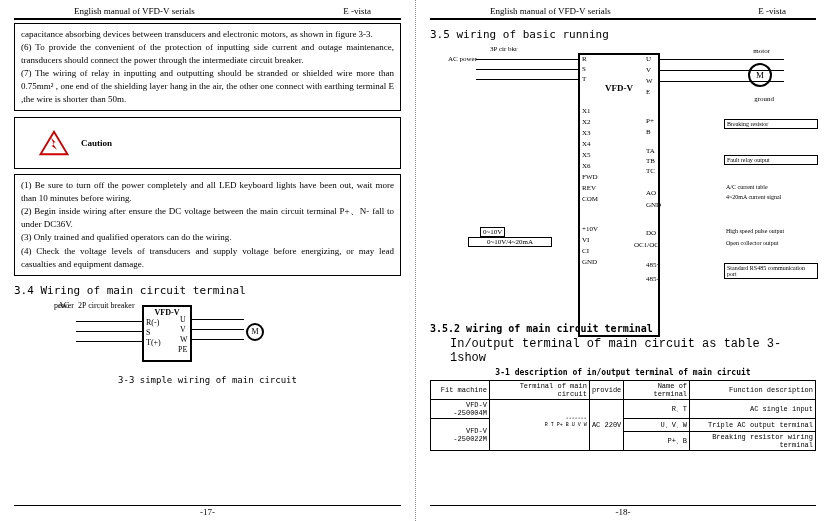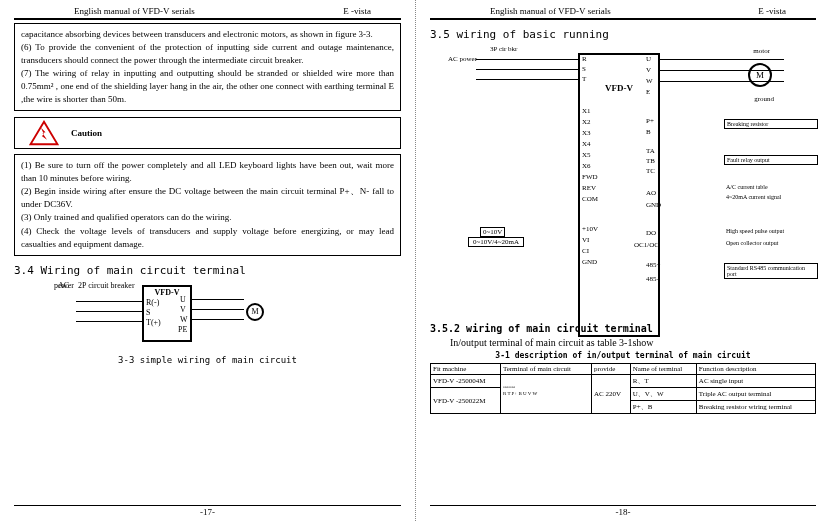--- a/index.html
+++ b/index.html
@@ -1,38 +1,38 @@
 <!DOCTYPE html>
 <html><head>
 <meta charset="utf-8">
 <style>
 body{margin:0;padding:0;font-family:"Times New Roman",serif;font-size:9px;background:#fff;color:#000;width:830px;height:521px;display:flex}
 .page{width:415px;height:521px;box-sizing:border-box;padding:4px 14px;position:relative}
 .hdr{display:flex;justify-content:space-between;border-bottom:2px solid #000;padding:2px 30px 2px 60px;font-size:9px;margin-bottom:3px}
 .box{border:1px solid #000;padding:4px 6px;margin-bottom:6px;font-size:9px;line-height:1.45;text-align:justify}
-.caution{display:flex;align-items:center;border:1px solid #000;padding:2px;margin:5px 0}
+.caution{display:flex;align-items:center;border:1px solid #000;padding:12px;margin:5px 0}
 .tri{width:30px;height:26px;margin:0 12px;position:relative}
 .tri svg{width:100%;height:100%}
 .sec{font-family:monospace;font-size:11px;font-weight:normal;margin:8px 0 4px}
 .subsec{font-family:monospace;font-size:10px;font-weight:bold;margin:6px 0 3px}
 .foot{position:absolute;bottom:4px;left:0;right:0;text-align:center;border-top:1px solid #000;margin:0 14px;font-size:9px;padding-top:1px}
 .wiring1{height:70px;position:relative;margin:4px 0}
 .vfdbox{position:absolute;border:2px solid #000;width:46px;height:52px;left:128px;top:4px;text-align:center;font-weight:bold;font-size:8px;padding-top:1px}
 .lbl{position:absolute;font-size:8px}
 .cap{font-family:monospace;font-size:9px;text-align:center;margin-top:2px}
 .bigdiag{height:272px;position:relative;margin:4px 16px;border:none}
 .vfdbig{position:absolute;border:2px solid #000;width:78px;height:252px;left:132px;top:8px;font-weight:bold;font-size:9px;text-align:center;padding-top:28px}
 .pin{position:absolute;font-size:7px}
 .motor{position:absolute;width:20px;height:20px;border:2px solid #000;border-radius:50%;text-align:center;line-height:20px;font-size:9px;right:28px;top:18px}
 .smbox{position:absolute;border:1px solid #000;font-size:6px;padding:1px 2px;width:88px;left:278px;text-align:left}
 .tbl{border-collapse:collapse;width:100%;font-size:7px;margin-top:2px}
-.tbl td,.tbl th{border:1px solid #000;padding:1px 2px;font-family:Liberation Serif, serif;font-size:7px;text-align:left}
+.tbl td,.tbl th{border:1px solid #000;padding:1px 2px;font-family:Liberation Mono, monospace;font-size:7px;text-align:right}
 .tbl th{font-weight:normal}
 .termimg{width:70px;height:18px;display:inline-block;font-size:5px;line-height:6px;vertical-align:middle}
-.note{font-family:Liberation Serif, serif;font-size:10px;margin:2px 0 2px 20px}
+.note{font-family:Liberation Mono, monospace;font-size:12px;margin:2px 0 2px 20px}
 .subhdr{font-family:monospace;font-size:8px;font-weight:bold;text-align:center;margin:3px 0}
 .line{position:absolute;background:#000;height:1px}
 </style>
 </head>
 <body>
 
 <div class="page">
   <div class="hdr">
     <span>English manual of VFD-V serials</span>
     <span>E -vista</span>
@@ -110,21 +110,21 @@
     <span class="pin" style="left:136px;top:106px">X5</span>
     <span class="pin" style="left:136px;top:117px">X6</span>
     <span class="pin" style="left:136px;top:128px">FWD</span>
     <span class="pin" style="left:136px;top:139px">REV</span>
     <span class="pin" style="left:136px;top:150px">COM</span>
     <span class="pin" style="left:136px;top:180px">+10V</span>
     <span class="pin" style="left:136px;top:191px">VI</span>
     <span class="pin" style="left:136px;top:202px">CI</span>
     <span class="pin" style="left:136px;top:213px">GND</span>
     <span class="pin" style="left:34px;top:182px;border:1px solid #000;padding:0 2px">0~10V</span>
-    <span class="pin" style="left:22px;top:192px;border:1px solid #000;padding:0 4px">0~10V/4~20mA</span>
+    <span class="pin" style="left:22px;top:192px;border:1px solid #000;padding:0 18px">0~10V/4~20mA</span>
 
     <span class="pin" style="left:200px;top:10px">U</span>
     <span class="pin" style="left:200px;top:21px">V</span>
     <span class="pin" style="left:200px;top:32px">W</span>
     <span class="pin" style="left:200px;top:43px">E</span>
     <span class="pin" style="left:200px;top:72px">P+</span>
     <span class="pin" style="left:200px;top:83px">B</span>
     <span class="pin" style="left:200px;top:102px">TA</span>
     <span class="pin" style="left:200px;top:112px">TB</span>
     <span class="pin" style="left:200px;top:122px">TC</span>

